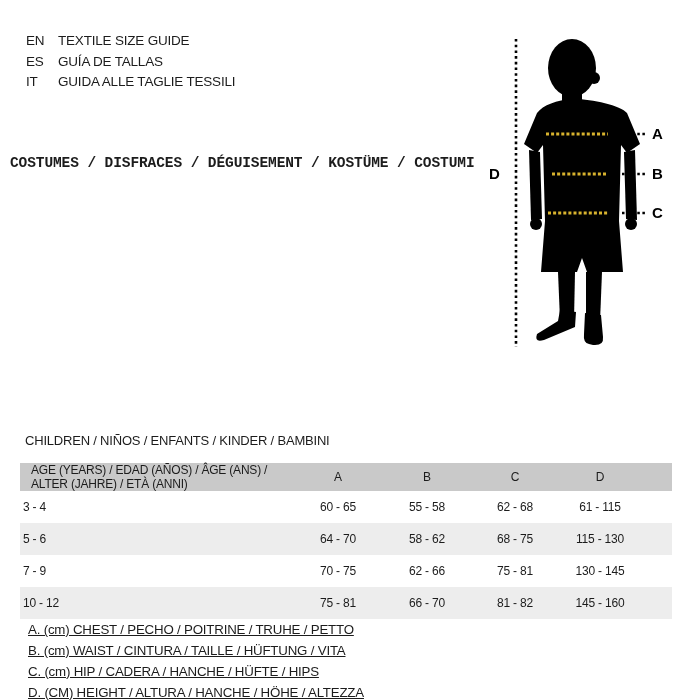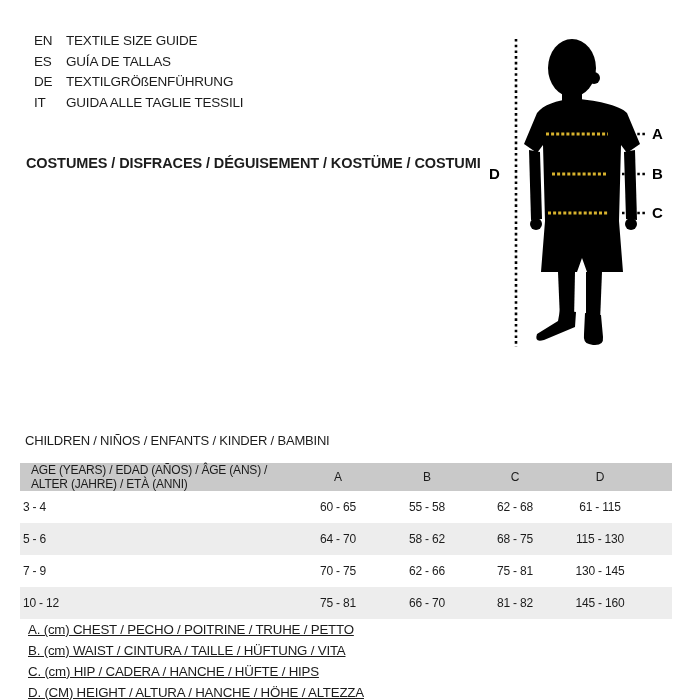--- a/index.html
+++ b/index.html
@@ -5,25 +5,25 @@
   html,body{margin:0;padding:0;}
   body{
     width:700px;height:700px;position:relative;overflow:hidden;
     background:#ffffff;color:#1c1c1c;
     font-family:"Liberation Sans",sans-serif;
     letter-spacing:-0.2px;
   }
   
   .lang-list{position:absolute;left:26px;top:31px;}
   .lang-row{height:20.7px;line-height:20.7px;font-size:13.5px;white-space:nowrap;}
-  .lang-code{display:inline-block;width:32px;margin-left:8px;}
+  .lang-code{display:inline-block;width:32px;}
   
   .category-title{
-    position:absolute;left:26px;top:155px;margin:0;
-    font-size:14.5px;font-weight:700;white-space:nowrap;letter-spacing:-0.1px;
+    position:absolute;left:10px;top:155px;margin:0;
+    font-size:14.5px;font-weight:700;white-space:nowrap;letter-spacing:-0.1px;font-family:Liberation Mono, monospace;
   }
   
   .figure-area{position:absolute;left:480px;top:20px;width:220px;height:340px;}
   .figure-area svg{display:block;}
   .measure-letter{font-size:15px;font-weight:700;fill:#000;font-family:"Liberation Sans",sans-serif;}
   
   .section-title{
     position:absolute;left:25px;top:433px;margin:0;
     font-size:13px;font-weight:400;white-space:nowrap;
   }
@@ -50,23 +50,20 @@
 </style>
 </head>
 <body>
 
 <div class="lang-list">
   <div class="lang-row">
     <span class="lang-code">EN</span><span>TEXTILE SIZE GUIDE</span>
   </div>
   <div class="lang-row">
     <span class="lang-code">ES</span><span>GUÍA DE TALLAS</span>
-  </div>
-  <div class="lang-row">
-    <span class="lang-code">DE</span><span>TEXTILGRÖßENFÜHRUNG</span>
   </div>
   <div class="lang-row">
     <span class="lang-code">IT</span><span>GUIDA ALLE TAGLIE TESSILI</span>
   </div>
 </div>
 
 <h1 class="category-title">COSTUMES / DISFRACES / DÉGUISEMENT / KOSTÜME / COSTUMI</h1>
 
 <div class="figure-area">
   <svg width="220" height="340" viewBox="0 0 220 340">

